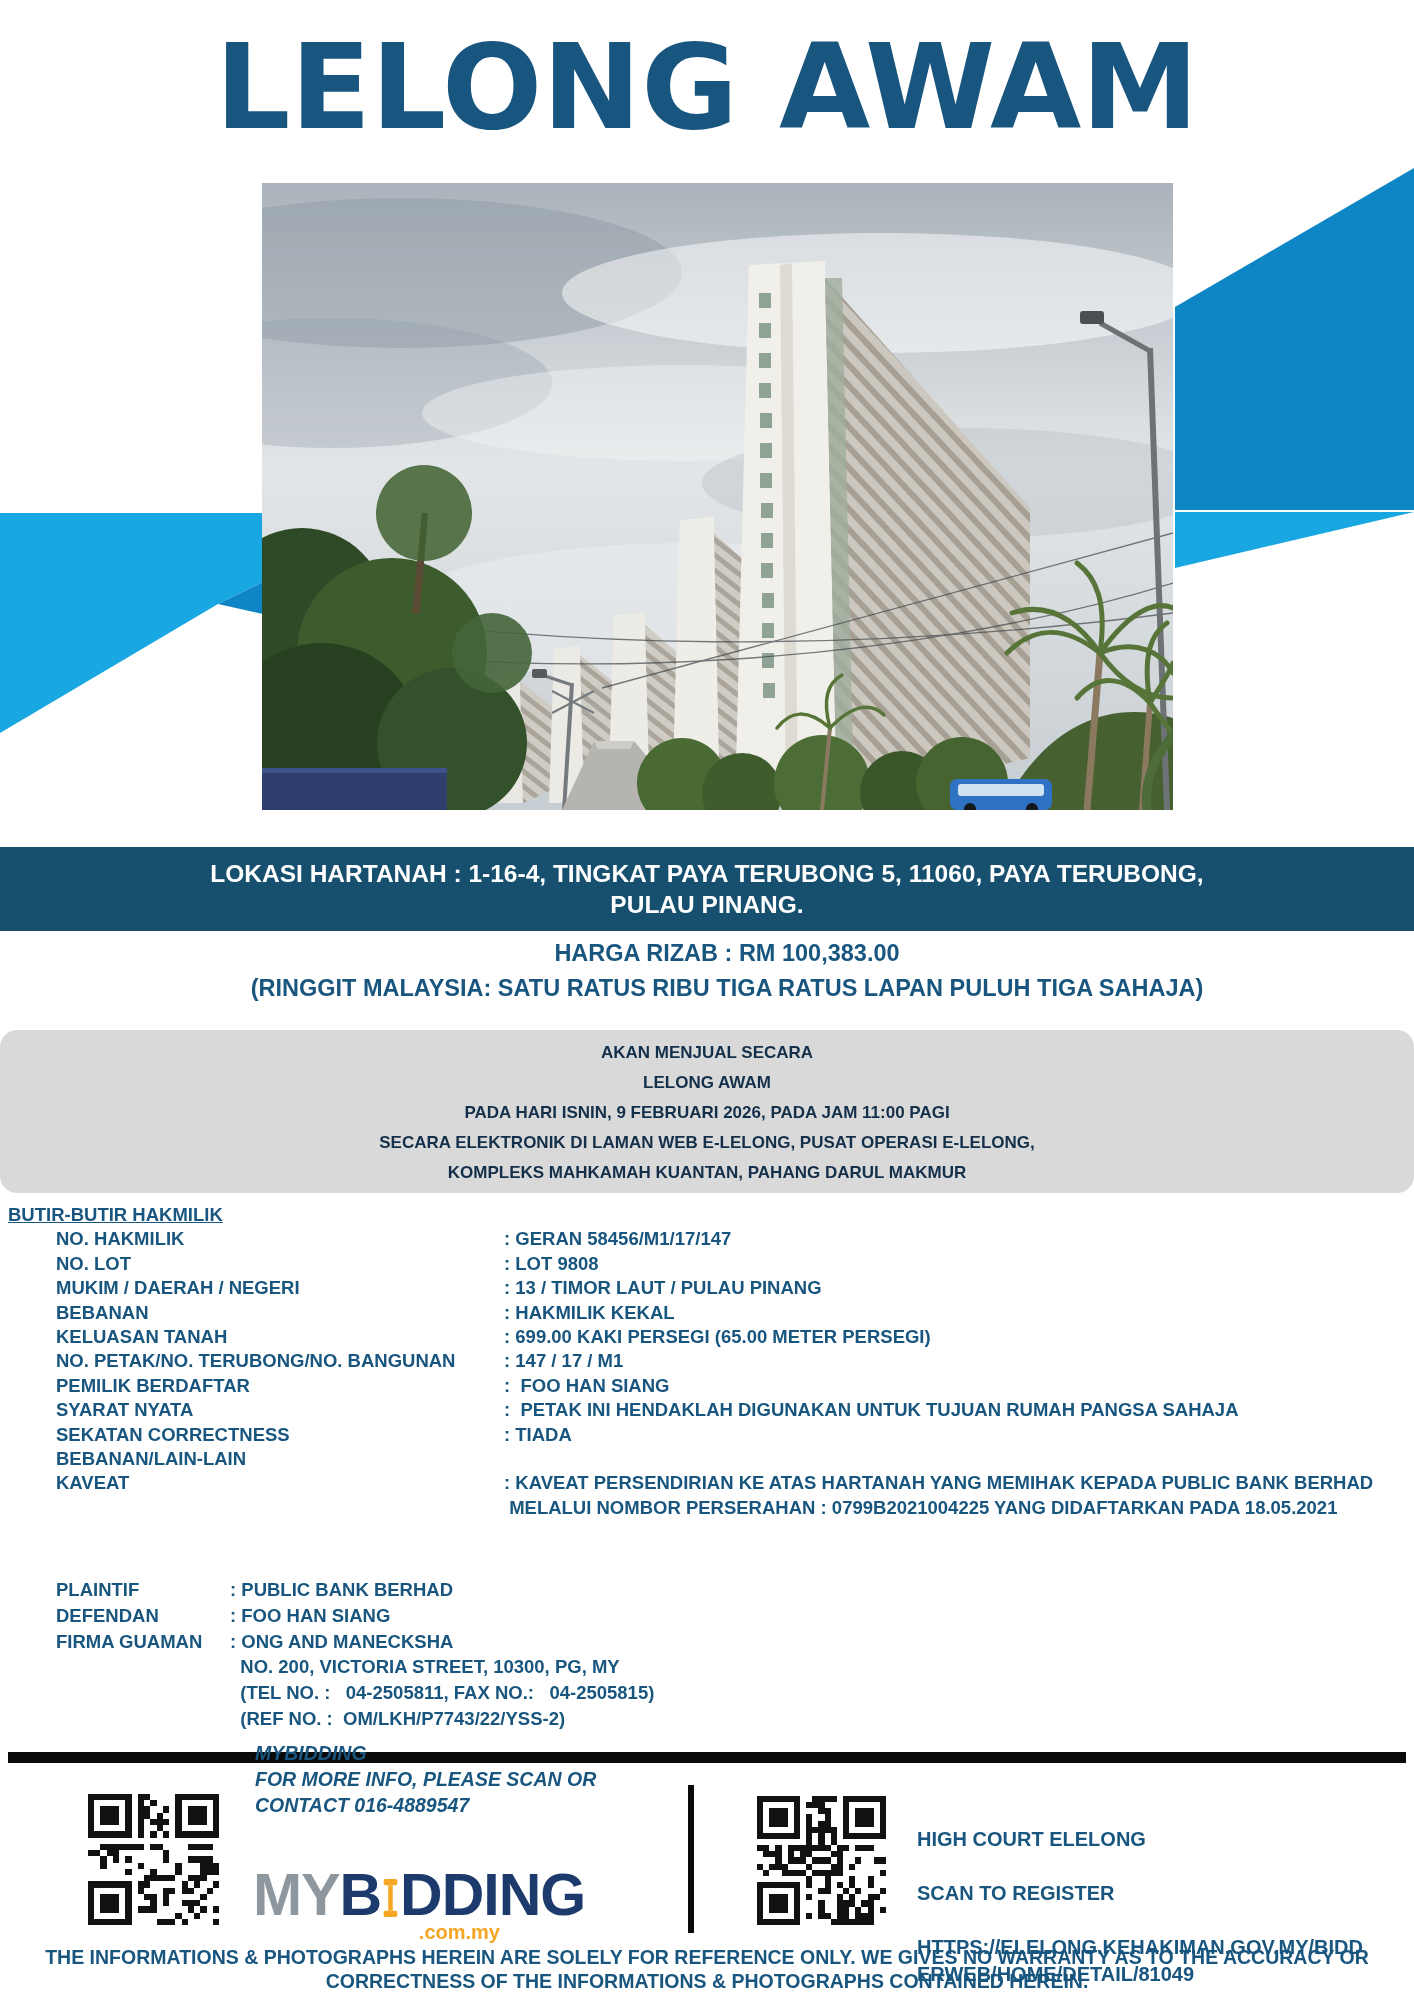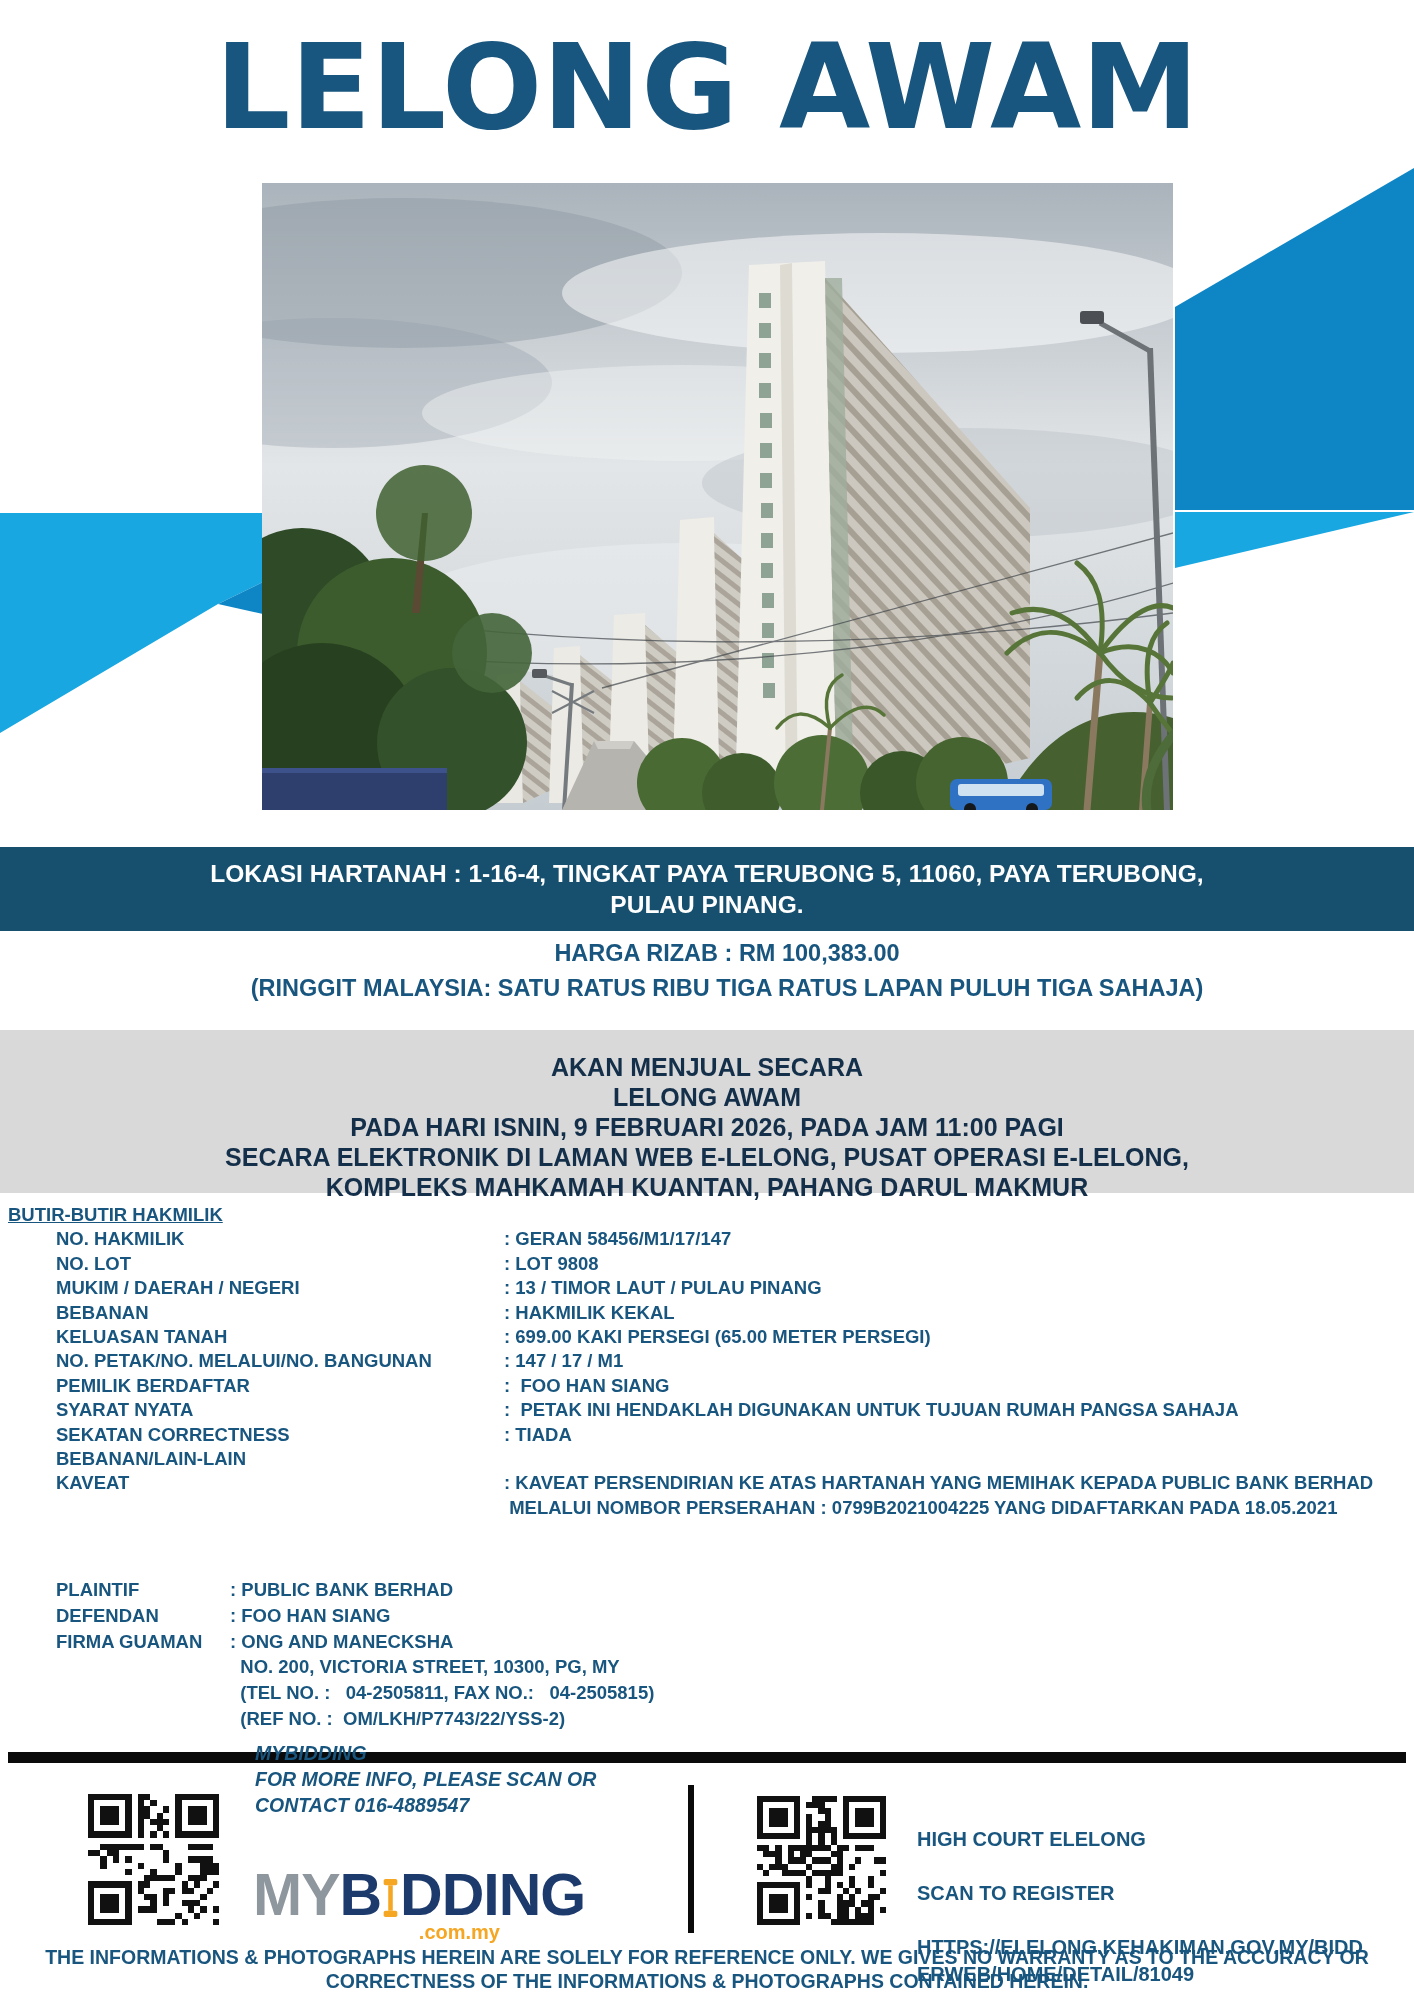--- a/index.html
+++ b/index.html
@@ -7,21 +7,21 @@
         font-family:"Liberation Sans",sans-serif;font-weight:bold;}
   .abs{position:absolute;}
   .title{left:0;right:0;top:26px;text-align:center;font-family:"DejaVu Sans",sans-serif;
          font-weight:bold;font-size:118px;line-height:1.05;color:var(--navy);letter-spacing:0;}
   .deco-svg{left:0;top:0;}
   .photo{left:262px;top:183px;width:911px;height:627px;overflow:hidden;}
   .banner{left:0;top:847px;width:1414px;height:84px;background:var(--banner-navy);box-sizing:border-box;
           padding-top:11px;text-align:center;color:#fff;font-size:24.5px;line-height:31px;white-space:pre-line;}
   .price{left:0;top:936px;width:1414px;text-align:center;color:var(--navy);font-size:23.5px;line-height:35px;margin-left:20px;}
   .graybox{left:0;top:1030px;width:1414px;height:163px;background:var(--gray-box);box-sizing:border-box;
-           padding-top:22px;text-align:center;color:var(--dark-text);font-size:25px;line-height:30px;white-space:pre-line;}
+           padding-top:8px;text-align:center;color:var(--dark-text);font-size:17px;line-height:30px;white-space:pre-line;border-radius:17px;}
   .details{left:8px;top:1203px;width:1400px;color:var(--navy);font-size:18.5px;line-height:24.4px;}
   .details .heading{text-decoration:underline;}
   .row{display:flex;margin-left:48px;}
   .details .lbl{width:448px;flex:none;}
   .parties{left:8px;top:1577px;width:1400px;color:var(--navy);font-size:18.5px;line-height:25.8px;}
   .parties .lbl{width:174px;flex:none;}
   .val{white-space:pre;}
   .divider-h{left:8px;top:1752px;width:1398px;height:11px;background:var(--black);}
   .divider-v{left:688px;top:1785px;width:6px;height:148px;background:var(--black);}
   .qr{width:131px;height:131px;}
@@ -206,21 +206,21 @@
         </div>
         <div class="row">
           <div class="lbl">BEBANAN</div>
           <div class="val">: HAKMILIK KEKAL</div>
         </div>
         <div class="row">
           <div class="lbl">KELUASAN TANAH</div>
           <div class="val">: 699.00 KAKI PERSEGI (65.00 METER PERSEGI)</div>
         </div>
         <div class="row">
-          <div class="lbl">NO. PETAK/NO. MELALUI/NO. BANGUNAN</div>
+          <div class="lbl">NO. PETAK/NO. TERUBONG/NO. BANGUNAN</div>
           <div class="val">: 147 / 17 / M1</div>
         </div>
         <div class="row">
           <div class="lbl">PEMILIK BERDAFTAR</div>
           <div class="val">:  FOO HAN SIANG</div>
         </div>
         <div class="row">
           <div class="lbl">SYARAT NYATA</div>
           <div class="val">:  PETAK INI HENDAKLAH DIGUNAKAN UNTUK TUJUAN RUMAH PANGSA SAHAJA</div>
         </div>

